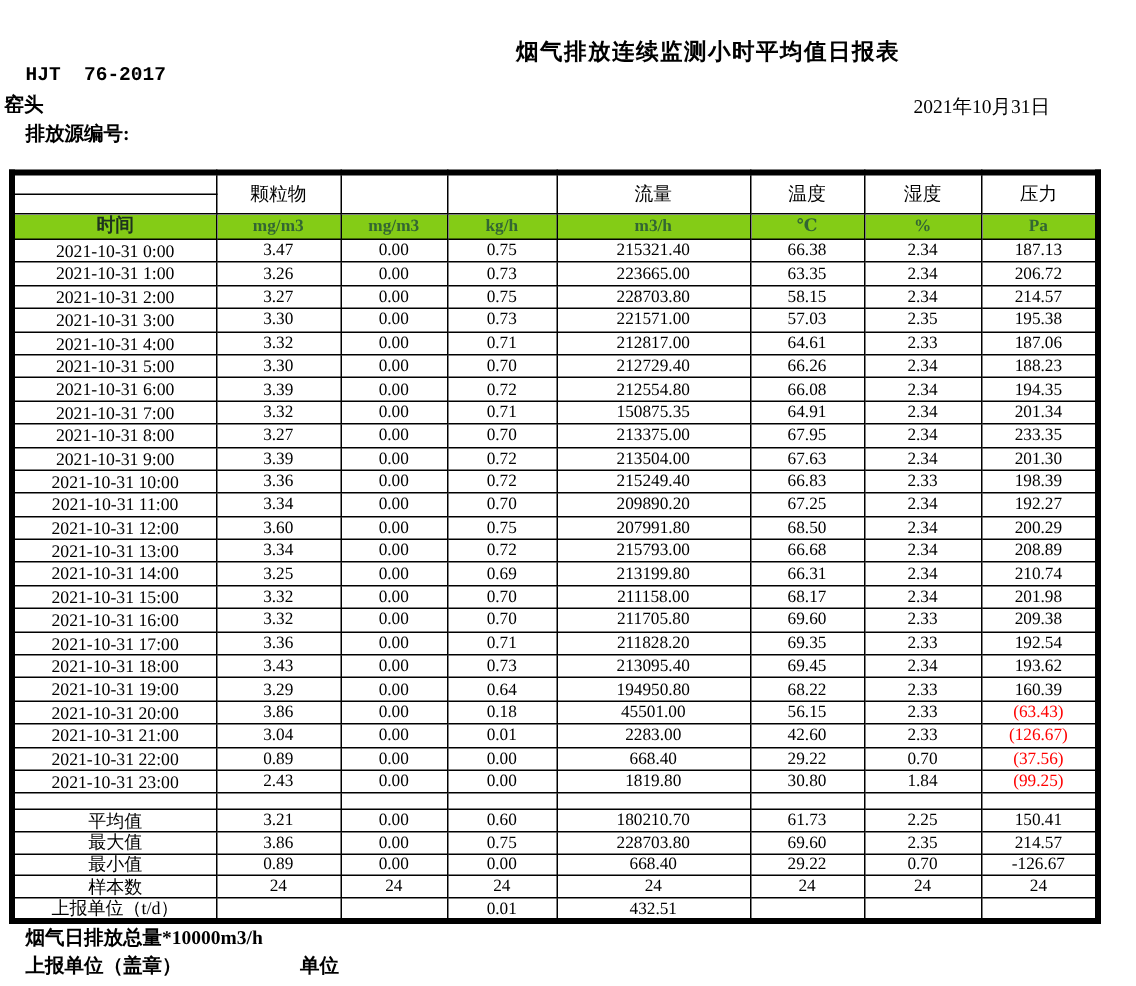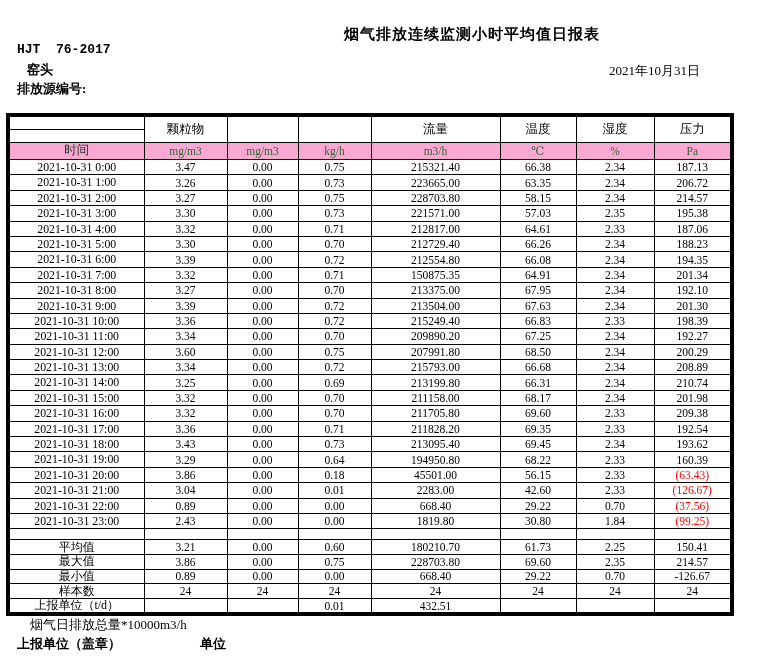--- a/index.html
+++ b/index.html
@@ -4,43 +4,43 @@
 <style>
   html,body{margin:0;padding:0;}
   body{
     width:757px;height:657px;position:relative;background:#ffffff;color:#000;
     font-family:"Liberation Serif","DejaVu Serif",serif;overflow:hidden;
   }
   .abs{position:absolute;}
   #doccode{left:17px;top:6px;font-family:"Liberation Mono","DejaVu Sans Mono",monospace;
     font-weight:bold;font-size:13px;white-space:pre;margin-top:36px;}
   #title{left:0;top:25px;width:600px;text-align:right;font-weight:bold;font-size:15px;letter-spacing:1px;}
-  #site{left:27px;top:61px;font-weight:bold;font-size:13px;}
+  #site{left:3px;top:61px;font-weight:bold;font-size:13px;}
   #date{right:57px;top:62px;font-size:13px;margin-left:22px;}
   #source{left:17px;top:80px;font-weight:bold;font-size:13px;}
 
   table{
     position:absolute;left:6px;top:113px;width:724px;
     border-collapse:collapse;table-layout:fixed;border:4px solid #000000;
   }
   td{
     border:1px solid #000;text-align:center;vertical-align:middle;
     padding:0;font-size:11.5px;line-height:1.05;white-space:nowrap;overflow:hidden;
   }
   tr.gh td{height:12px;font-size:12.5px;}
-  tr.units td{height:16px;background:#f9a8d4;color:#336633;font-size:11.5px;}
+  tr.units td{height:16px;background:#84cc16;color:#336633;font-size:11.5px;font-weight:bold;}
   tr.units td:first-child{color:#1e331e;font-size:12.5px;}
   tbody.hr td{height:14.4px;}
   tbody.hr td:first-child{font-size:11.8px;}
   tr.spacer td{height:10px;}
   tbody.sum td{height:13.6px;}
   tbody.sum td:first-child{font-size:12px;}
   td.neg{color:#ff0000;}
 
-  #note{left:17px;top:616px;font-weight:normal;font-size:13px;margin-left:13px;}
+  #note{left:17px;top:616px;font-weight:bold;font-size:13px;}
   #report-unit{left:17px;top:635px;font-weight:bold;font-size:13px;}
   #unit-label{left:200px;top:635px;font-weight:bold;font-size:13px;}
 </style>
 </head>
 <body>
 
 <div class="abs" id="doccode">HJT  76-2017</div>
 <div class="abs" id="title">烟气排放连续监测小时平均值日报表</div>
 <div class="abs" id="site">窑头</div>
 <div class="abs" id="date">2021年10月31日</div>
@@ -164,21 +164,21 @@
         <td>201.34</td>
       </tr>
       <tr>
         <td>2021-10-31 8:00</td>
         <td>3.27</td>
         <td>0.00</td>
         <td>0.70</td>
         <td>213375.00</td>
         <td>67.95</td>
         <td>2.34</td>
-        <td>192.10</td>
+        <td>233.35</td>
       </tr>
       <tr>
         <td>2021-10-31 9:00</td>
         <td>3.39</td>
         <td>0.00</td>
         <td>0.72</td>
         <td>213504.00</td>
         <td>67.63</td>
         <td>2.34</td>
         <td>201.30</td>

